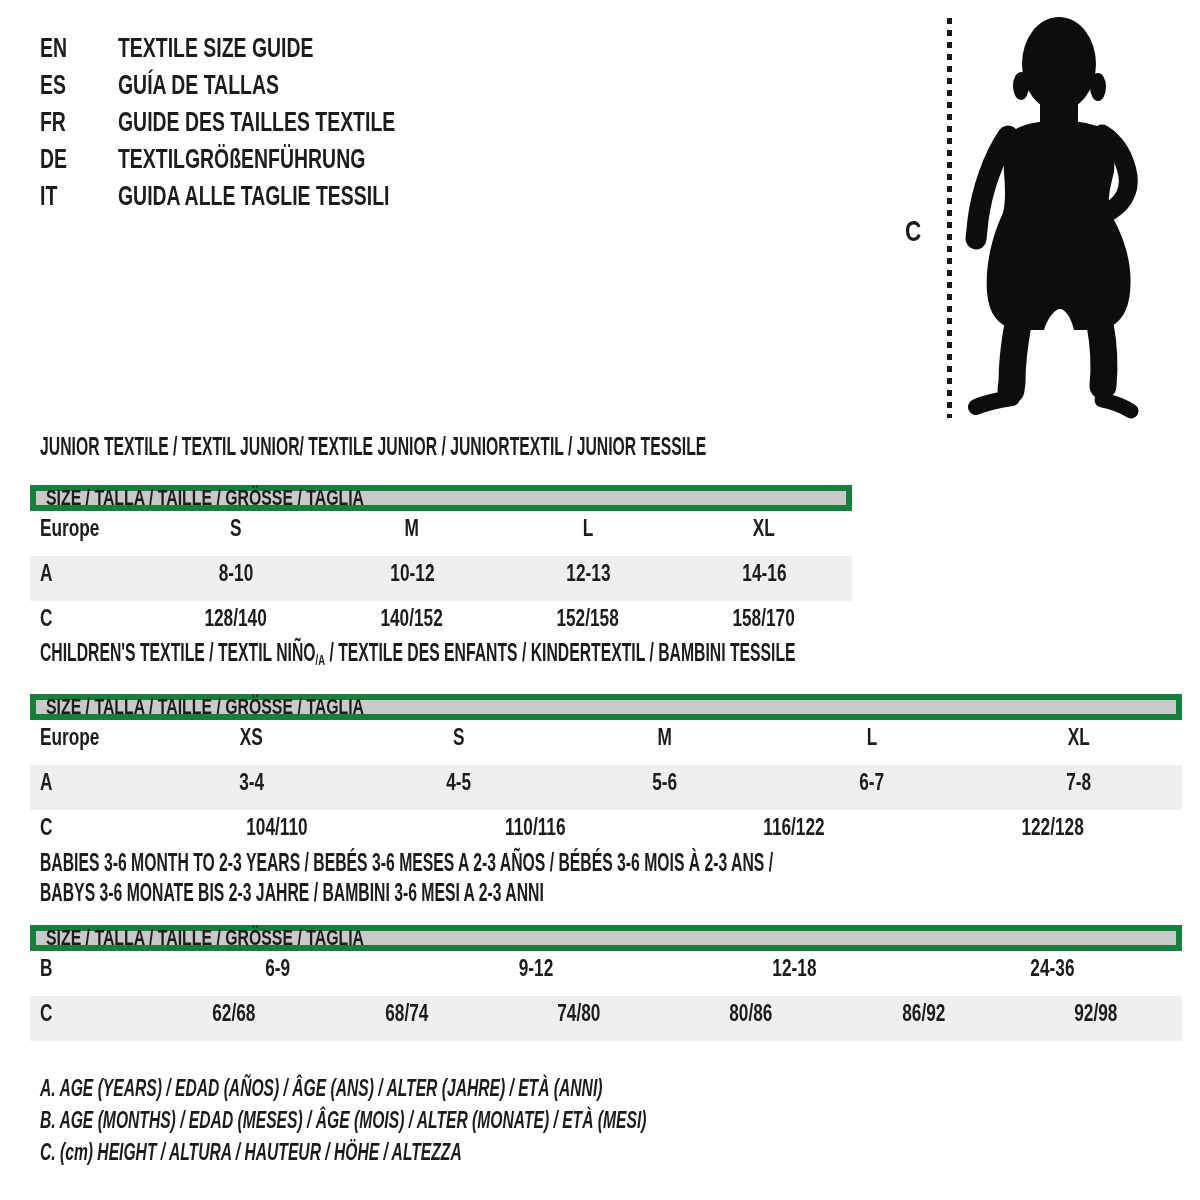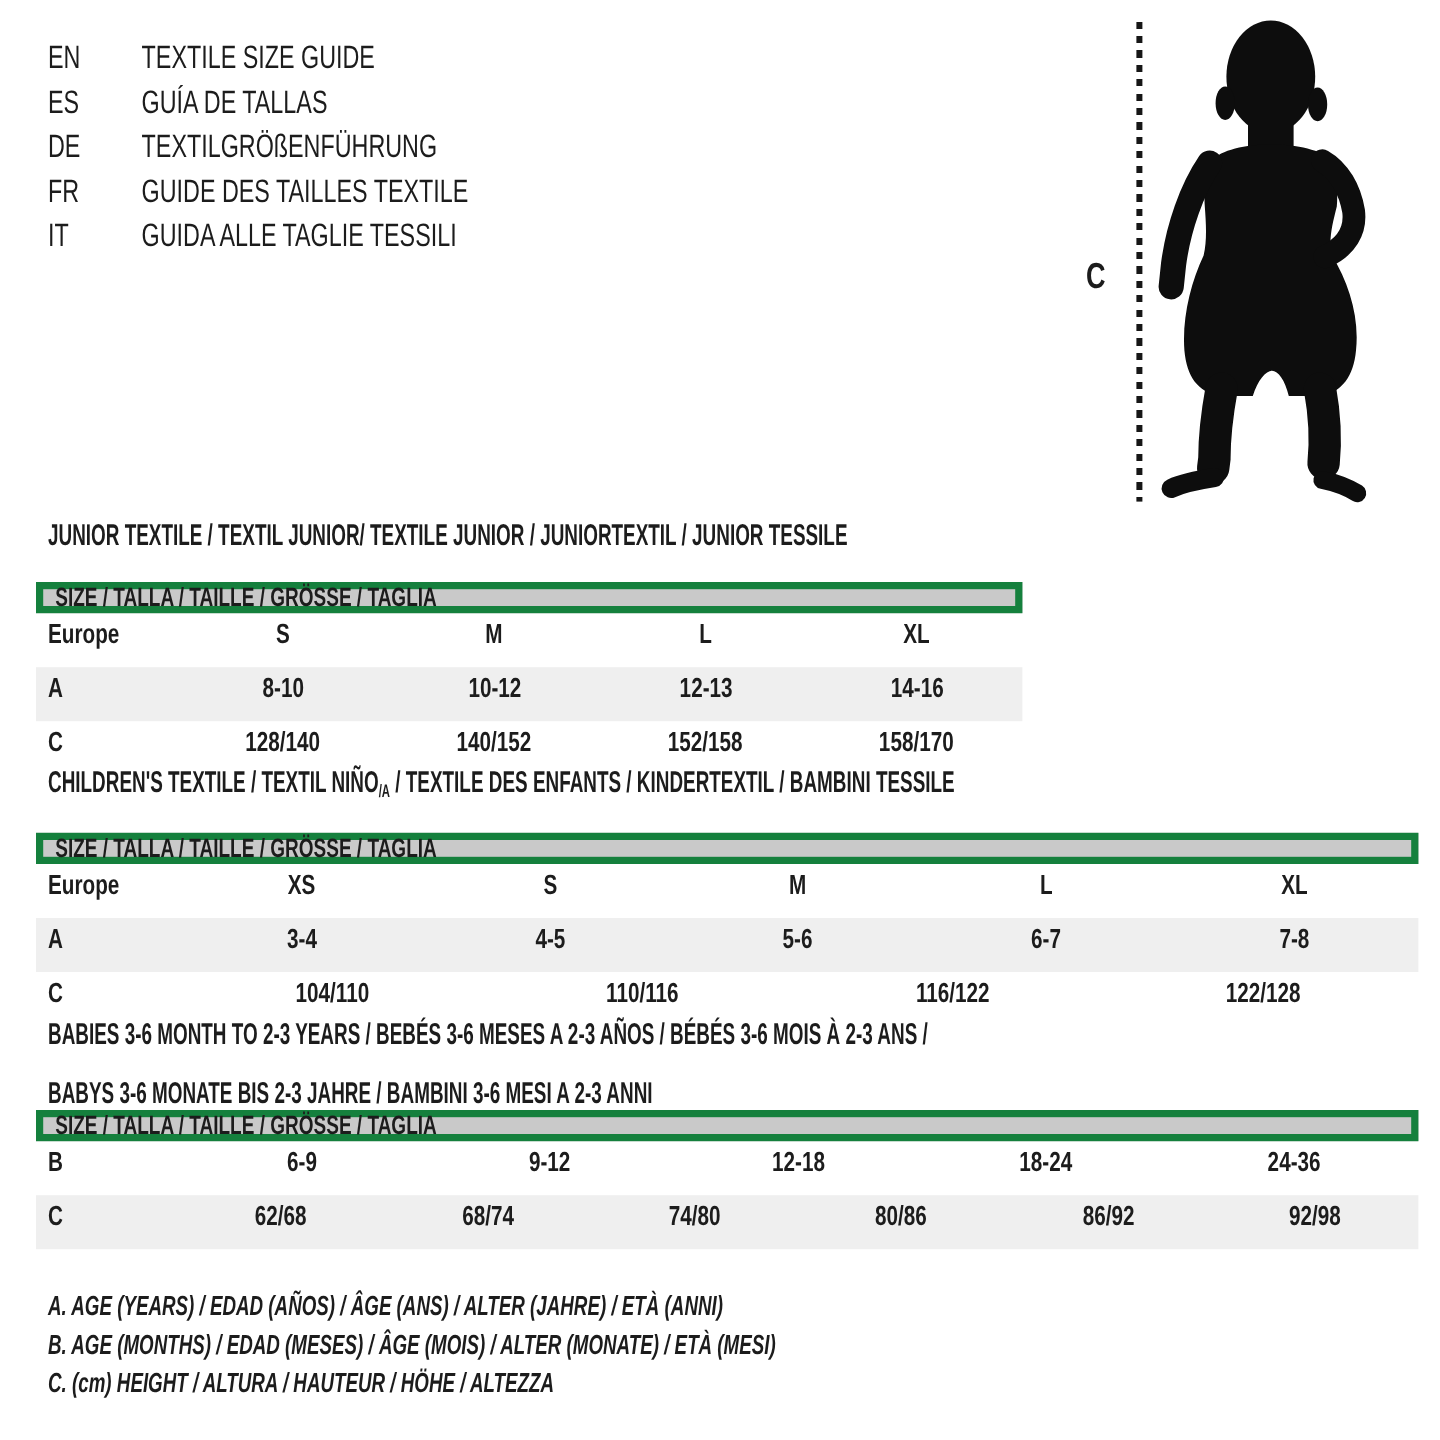--- a/index.html
+++ b/index.html
@@ -10,21 +10,21 @@
   
   .cx { display:inline-block; white-space:nowrap; transform-origin:0 50%; }
   .cx.c { transform-origin:50% 50%; }
   .s63 { transform:scaleX(.63); }
   .s68 { transform:scaleX(.68); }
   .s72 { transform:scaleX(.72); }
   .s75 { transform:scaleX(.75); }
 
   
   .langs { position:absolute; left:40px; top:30px; }
-  .lang-row { display:flex; height:37px; align-items:center; font-size:27px; font-weight:normal; }
+  .lang-row { display:flex; height:37px; align-items:center; font-size:27px; font-weight:bold; }
   .lang-code { width:78px; }
   .lang-label { flex:1; }
 
   
   .dash-line { position:absolute; left:947px; top:18px; width:5px; height:400px;
     background:repeating-linear-gradient(to bottom,#161616 0 6px,transparent 6px 12px); }
   .fig-c { position:absolute; left:905px; top:214px; font-size:30px; font-weight:bold; }
   .toddler { position:absolute; left:952px; top:8px; width:190px; height:415px; }
 
   
@@ -52,26 +52,26 @@
   <section class="langs">
     <div class="lang-row">
       <span class="lang-code"><span class="cx s72">EN</span></span>
       <span class="lang-label"><span class="cx s72">TEXTILE SIZE GUIDE</span></span>
     </div>
     <div class="lang-row">
       <span class="lang-code"><span class="cx s72">ES</span></span>
       <span class="lang-label"><span class="cx s72">GUÍA DE TALLAS</span></span>
     </div>
     <div class="lang-row">
+      <span class="lang-code"><span class="cx s72">FR</span></span>
+      <span class="lang-label"><span class="cx s72">GUIDE DES TAILLES TEXTILE</span></span>
+    </div>
+    <div class="lang-row">
       <span class="lang-code"><span class="cx s72">DE</span></span>
       <span class="lang-label"><span class="cx s72">TEXTILGRÖßENFÜHRUNG</span></span>
-    </div>
-    <div class="lang-row">
-      <span class="lang-code"><span class="cx s72">FR</span></span>
-      <span class="lang-label"><span class="cx s72">GUIDE DES TAILLES TEXTILE</span></span>
     </div>
     <div class="lang-row">
       <span class="lang-code"><span class="cx s72">IT</span></span>
       <span class="lang-label"><span class="cx s72">GUIDA ALLE TAGLIE TESSILI</span></span>
     </div>
   </section>
 
   <div class="dash-line"></div>
   <div class="fig-c"><span class="cx s75">C</span></div>
   <svg class="toddler" viewBox="0 0 190 415" aria-hidden="true">
@@ -163,33 +163,32 @@
       <div class="st-cell"><span class="cx c s75">104/110</span></div>
       <div class="st-cell"><span class="cx c s75">110/116</span></div>
       <div class="st-cell"><span class="cx c s75">116/122</span></div>
       <div class="st-cell"><span class="cx c s75">122/128</span></div>
     </div>
   </div>
 
   <div class="sec-title" style="left:40px; top:848px;">
     <span class="cx s63">BABIES 3-6 MONTH TO 2-3 YEARS / BEBÉS 3-6 MESES A 2-3 AÑOS / BÉBÉS 3-6 MOIS À 2-3 ANS /</span>
   </div>
-  <div class="sec-title" style="left:40px; top:878px;margin-top:19px;">
+  <div class="sec-title" style="left:40px; top:878px;">
     <span class="cx s63">BABYS 3-6 MONATE BIS 2-3 JAHRE / BAMBINI 3-6 MESI A 2-3 ANNI</span>
   </div>
   <div class="size-table" style="left:30px; top:925px; width:1152px;">
     <div class="st-head">
         <span class="cx s72">SIZE / TALLA / TAILLE / GRÖSSE / TAGLIA</span>
       </div>
     <div class="st-row">
       <div class="st-label"><span class="cx s75">B</span></div>
       <div class="st-cell"><span class="cx c s75">6-9</span></div>
       <div class="st-cell"><span class="cx c s75">9-12</span></div>
       <div class="st-cell"><span class="cx c s75">12-18</span></div>
-      <div class="st-cell"><span class="cx c s75">18-24</span></div>
       <div class="st-cell"><span class="cx c s75">24-36</span></div>
     </div>
     <div class="st-row shaded">
       <div class="st-label"><span class="cx s75">C</span></div>
       <div class="st-cell"><span class="cx c s75">62/68</span></div>
       <div class="st-cell"><span class="cx c s75">68/74</span></div>
       <div class="st-cell"><span class="cx c s75">74/80</span></div>
       <div class="st-cell"><span class="cx c s75">80/86</span></div>
       <div class="st-cell"><span class="cx c s75">86/92</span></div>
       <div class="st-cell"><span class="cx c s75">92/98</span></div>

